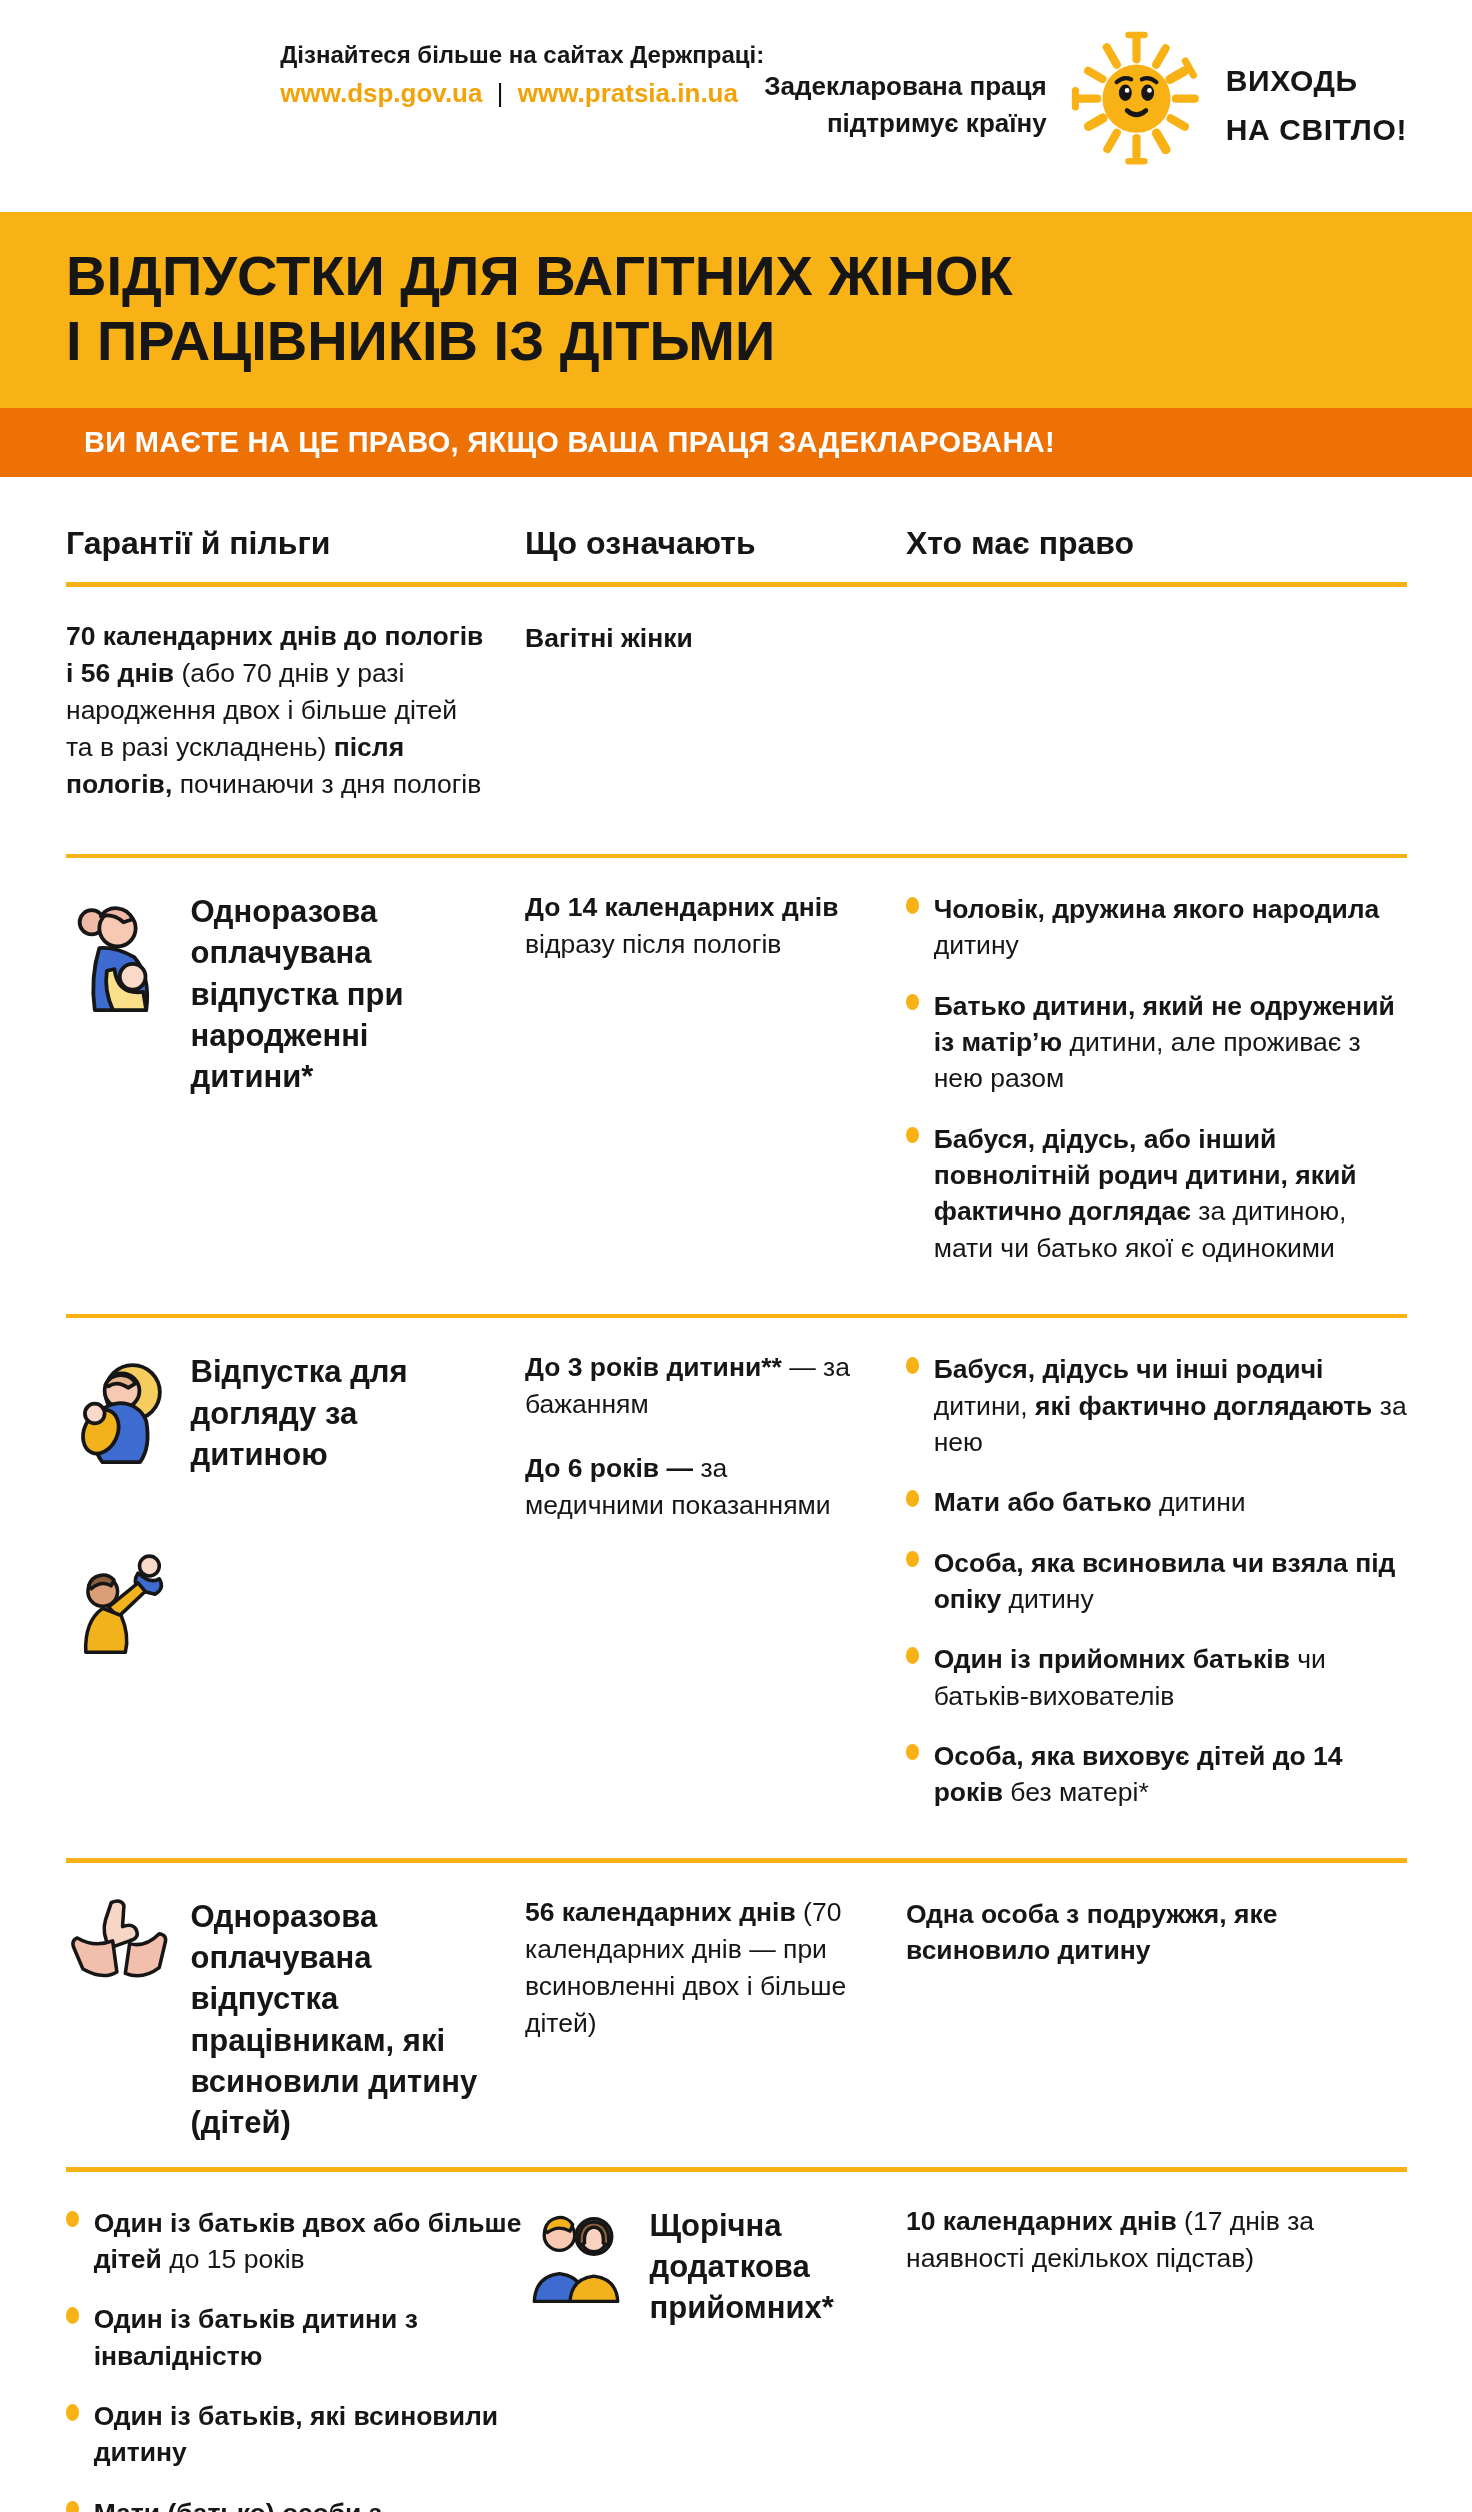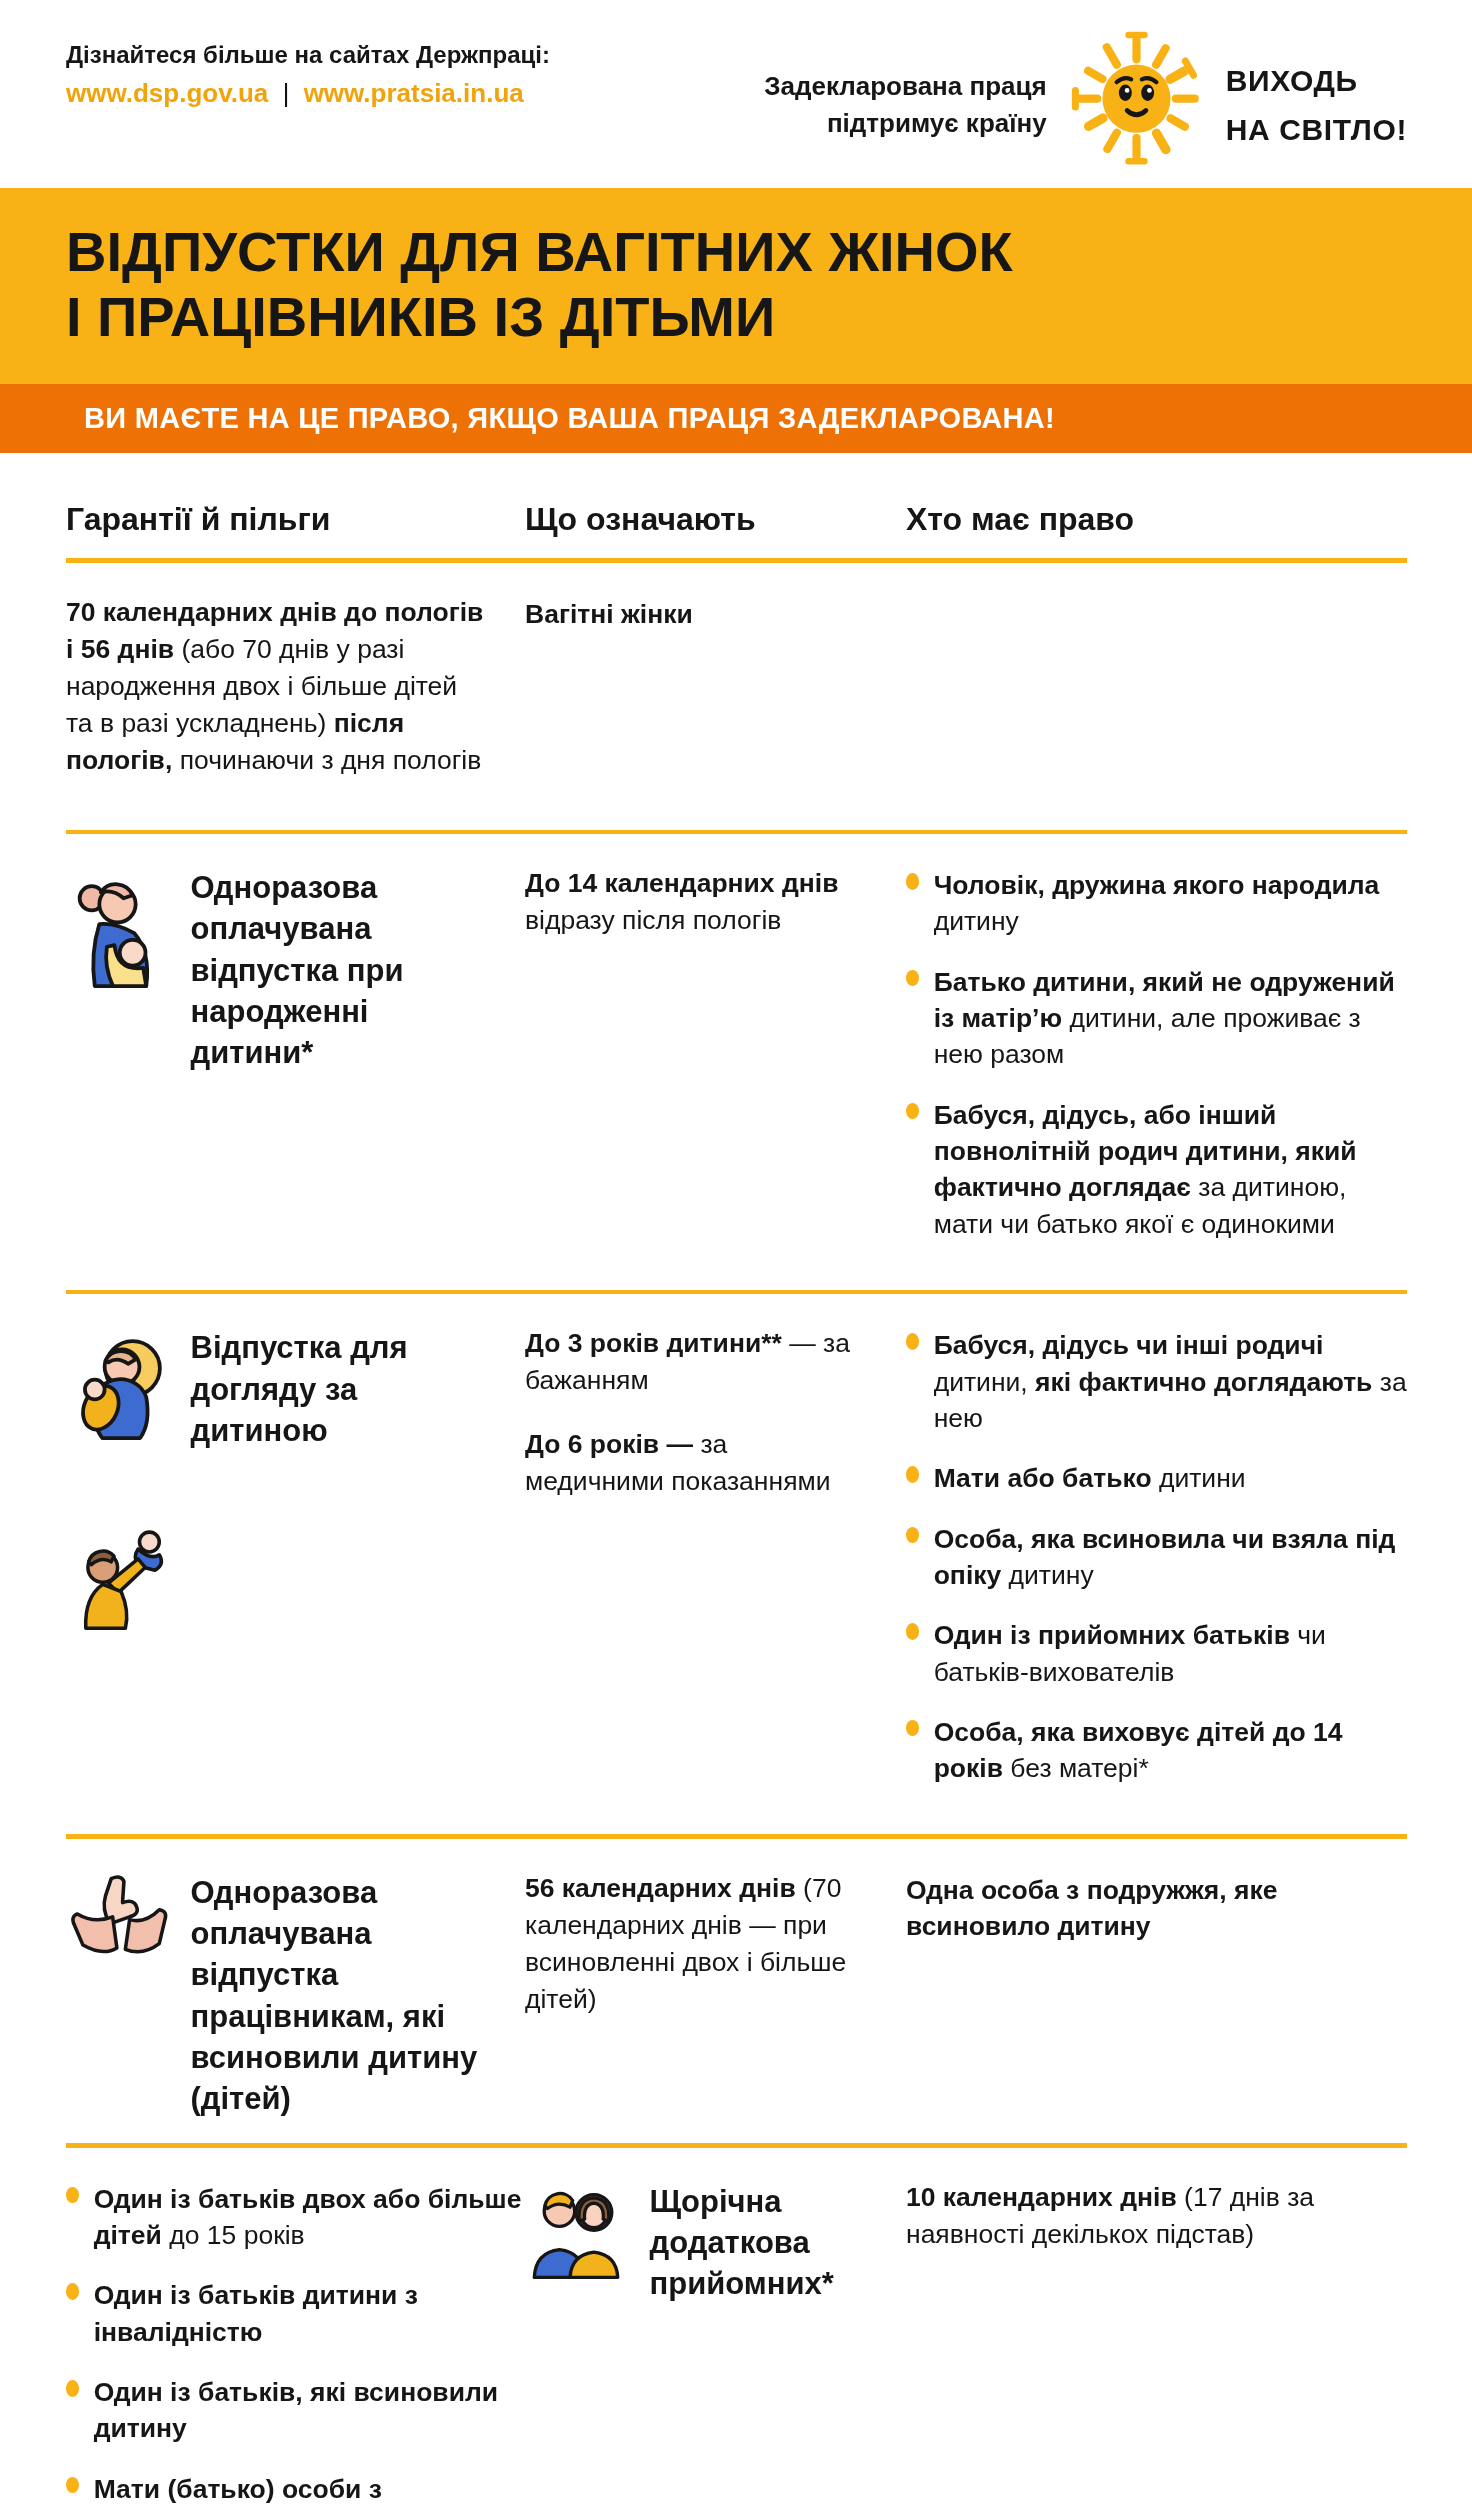--- a/index.html
+++ b/index.html
@@ -11,32 +11,32 @@
   }
   *{box-sizing:border-box;}
   html,body{margin:0;padding:0;}
   body{
     width:1473px;height:2512px;overflow:hidden;
     background:#fff;color:var(--ink);
     font-family:"Liberation Sans","DejaVu Sans",sans-serif;
     display:flex;flex-direction:column;
   }
   
-  .top{display:flex;justify-content:space-between;align-items:flex-start;padding:41px 66px 0;}
+  .top{display:flex;justify-content:flex-end;align-items:flex-start;padding:41px 66px 0;}
   .info{font-size:24px;font-weight:700;margin:0 0 8.8px;}
   .links{font-size:26px;font-weight:700;margin:0;display:flex;align-items:center;gap:14.4px;}
   .links a{color:var(--link);text-decoration:none;}
   .pipe{font-weight:400;font-size:25.4px;color:#111;}
   .top-right{display:flex;align-items:center;gap:19px;margin-top:2.2px;}
   .slogan{display:grid;gap:7.7px;font-size:26px;font-weight:700;text-align:right;line-height:1.15;}
   .sun{width:141px;height:141px;margin-top:-16.6px;flex-shrink:0;display:block;}
   .sun svg{width:100%;height:100%;display:block;}
   .logotext{display:grid;gap:19px;font-size:30px;font-weight:800;letter-spacing:0.6px;line-height:1;}
   
-  .banner{background:var(--yellow);margin-top:20px;padding:31px 66px 34px;}
+  .banner{background:var(--yellow);margin-top:44px;padding:31px 66px 34px;}
   .banner h1{margin:0;font-size:56px;font-weight:800;line-height:1.17;}
   .banner h1 span{display:block;}
   .strip{background:var(--orange);height:82px;display:flex;align-items:center;padding:0 66px;}
   .strip p{margin:18px;color:#fff;font-size:29px;font-weight:700;letter-spacing:0.3px;}
   
   .content{padding:0 66px;flex:1 0 auto;}
   .thead{display:grid;grid-template-columns:459px 381px 1fr;margin-top:48px;font-size:32px;font-weight:800;}
   .hdr-div{height:5px;background:var(--yellow);margin-top:20px;}
   .row{display:grid;grid-template-columns:459px 381px 1fr;padding:31px 0 24px;}
   .row-divider{height:4.4px;background:var(--yellow);}

